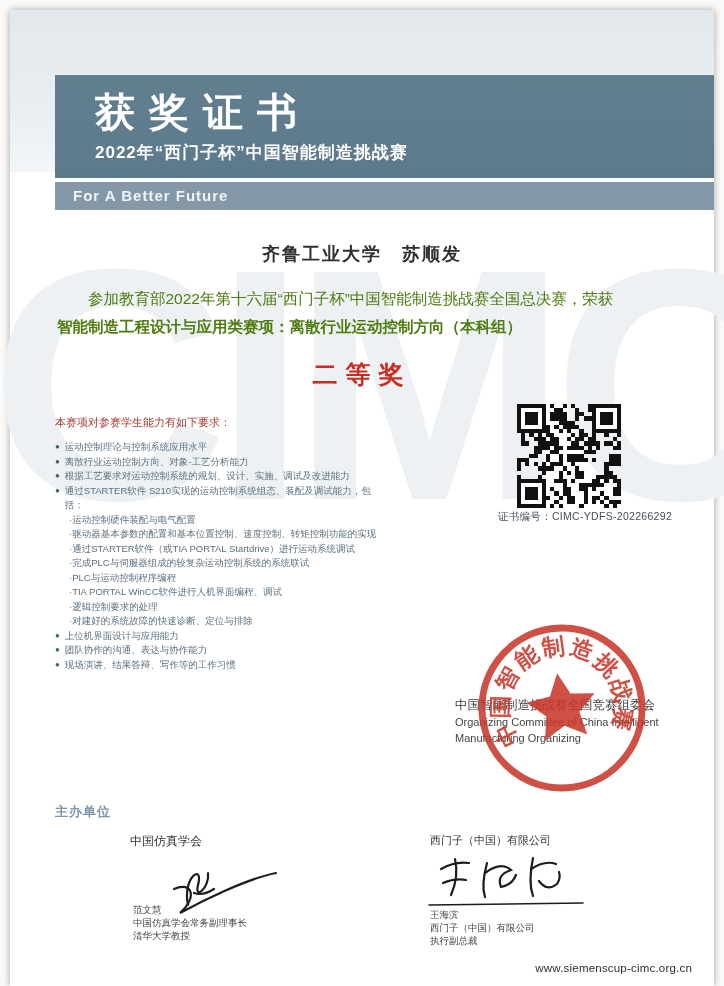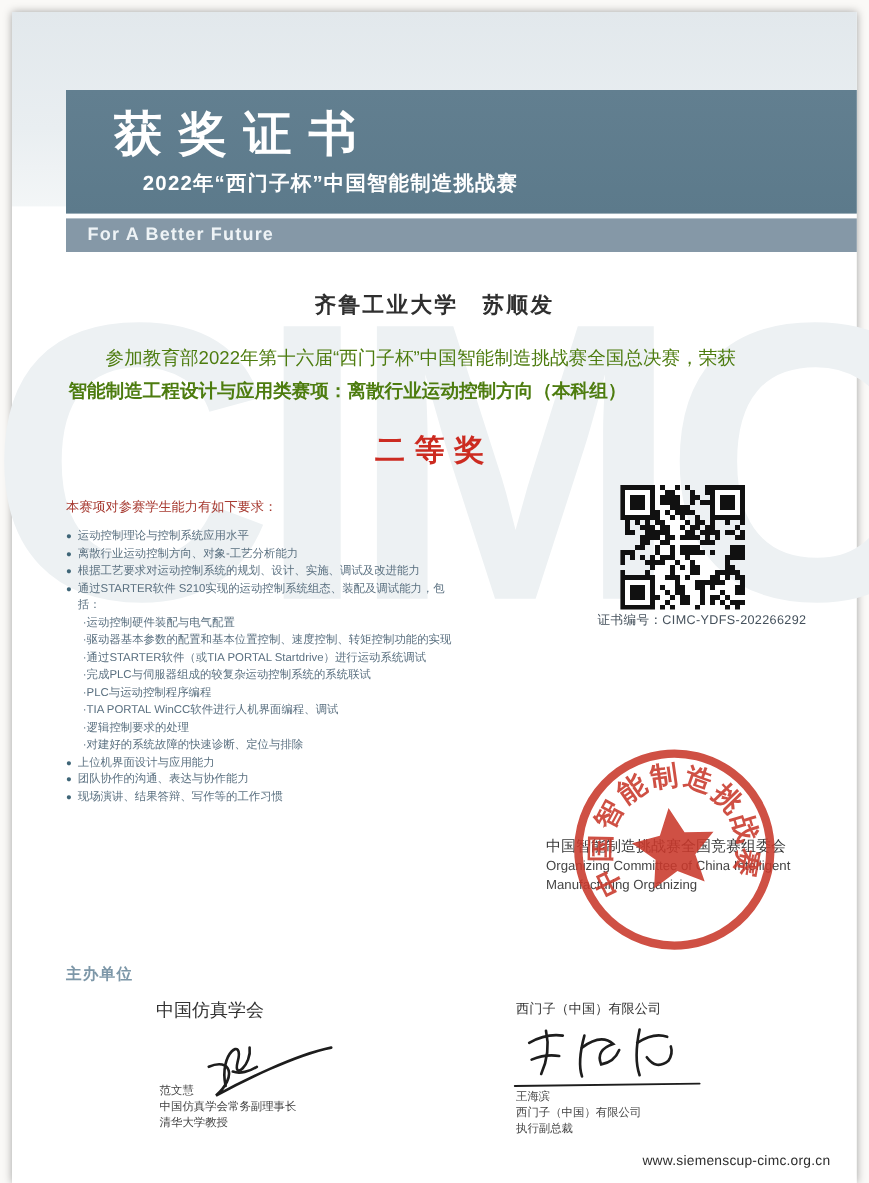--- a/index.html
+++ b/index.html
@@ -11,21 +11,21 @@
   .top-gradient {
     position:absolute; left:0; top:0; width:704px; height:162px;
     background:linear-gradient(180deg,#e2e8ec 0%,#e9eef1 60%,#f3f6f7 100%);
   }
   .band-dark {
     position:absolute; left:45px; top:65px; right:0; height:103px;
     background:linear-gradient(180deg,#627f90 0%,#5c7a8b 100%);
     color:#ffffff; padding:14px 0 0 40px;
   }
   .cert-title { font-size:40px; font-weight:bold; letter-spacing:14px; line-height:46px; }
-  .cert-subtitle { font-size:17px; font-weight:bold; margin-top:6px; letter-spacing:1px;margin-left:24px; }
+  .cert-subtitle { font-size:17px; font-weight:bold; margin-top:6px; letter-spacing:1px; }
   .band-light {
     position:absolute; left:45px; top:172px; right:0; height:28px;
     background:#8598a7; color:#eef3f6; font-size:15px; font-weight:bold;
     line-height:28px; padding-left:18px; letter-spacing:1px;
   }
   .watermark {
     position:absolute; left:-20px; top:210px; width:760px; z-index:0;
     font-size:330px; font-weight:bold; color:#edf1f3; letter-spacing:-14px;
     line-height:330px; user-select:none;
   }
@@ -49,21 +49,21 @@
   .qr-wrap { position:absolute; left:507px; top:394px; width:104px; height:104px; }
   .cert-no { position:absolute; left:450px; top:500px; width:250px; text-align:center;
     font-size:10.5px; color:#44505b; letter-spacing:.3px; }
 
   .committee { position:absolute; left:445px; top:686px; width:260px; color:#3a3a3a; }
   .committee .cn { font-size:12.5px; line-height:18px; }
   .committee .en { font-size:11px; line-height:16px; color:#444; }
   .seal { position:absolute; left:462px; top:608px; width:180px; height:180px; opacity:.88; }
 
   .organizer-heading { position:absolute; left:45px; top:793px; font-size:13px; font-weight:bold; color:#7d97a8; letter-spacing:1px; }
-  .org-left  { position:absolute; left:120px; top:823px; font-size:15px; color:#333; }
+  .org-left  { position:absolute; left:120px; top:823px; font-size:12px; color:#333; }
   .org-right { position:absolute; left:420px; top:823px; font-size:11px; color:#333; }
   .sig-left  { position:absolute; left:140px; top:845px; }
   .sig-right { position:absolute; left:415px; top:833px; }
   .sig-block { position:absolute; font-size:9.5px; color:#444; line-height:13px; }
   .sig-block.l { left:123px; top:893px; }
   .sig-block.r { left:420px; top:898px; }
   .site-url { position:absolute; right:22px; top:952px; font-size:11.5px; color:#2d2d2d; letter-spacing:.2px;text-align:center; }
 </style>
 </head>
 <body>

